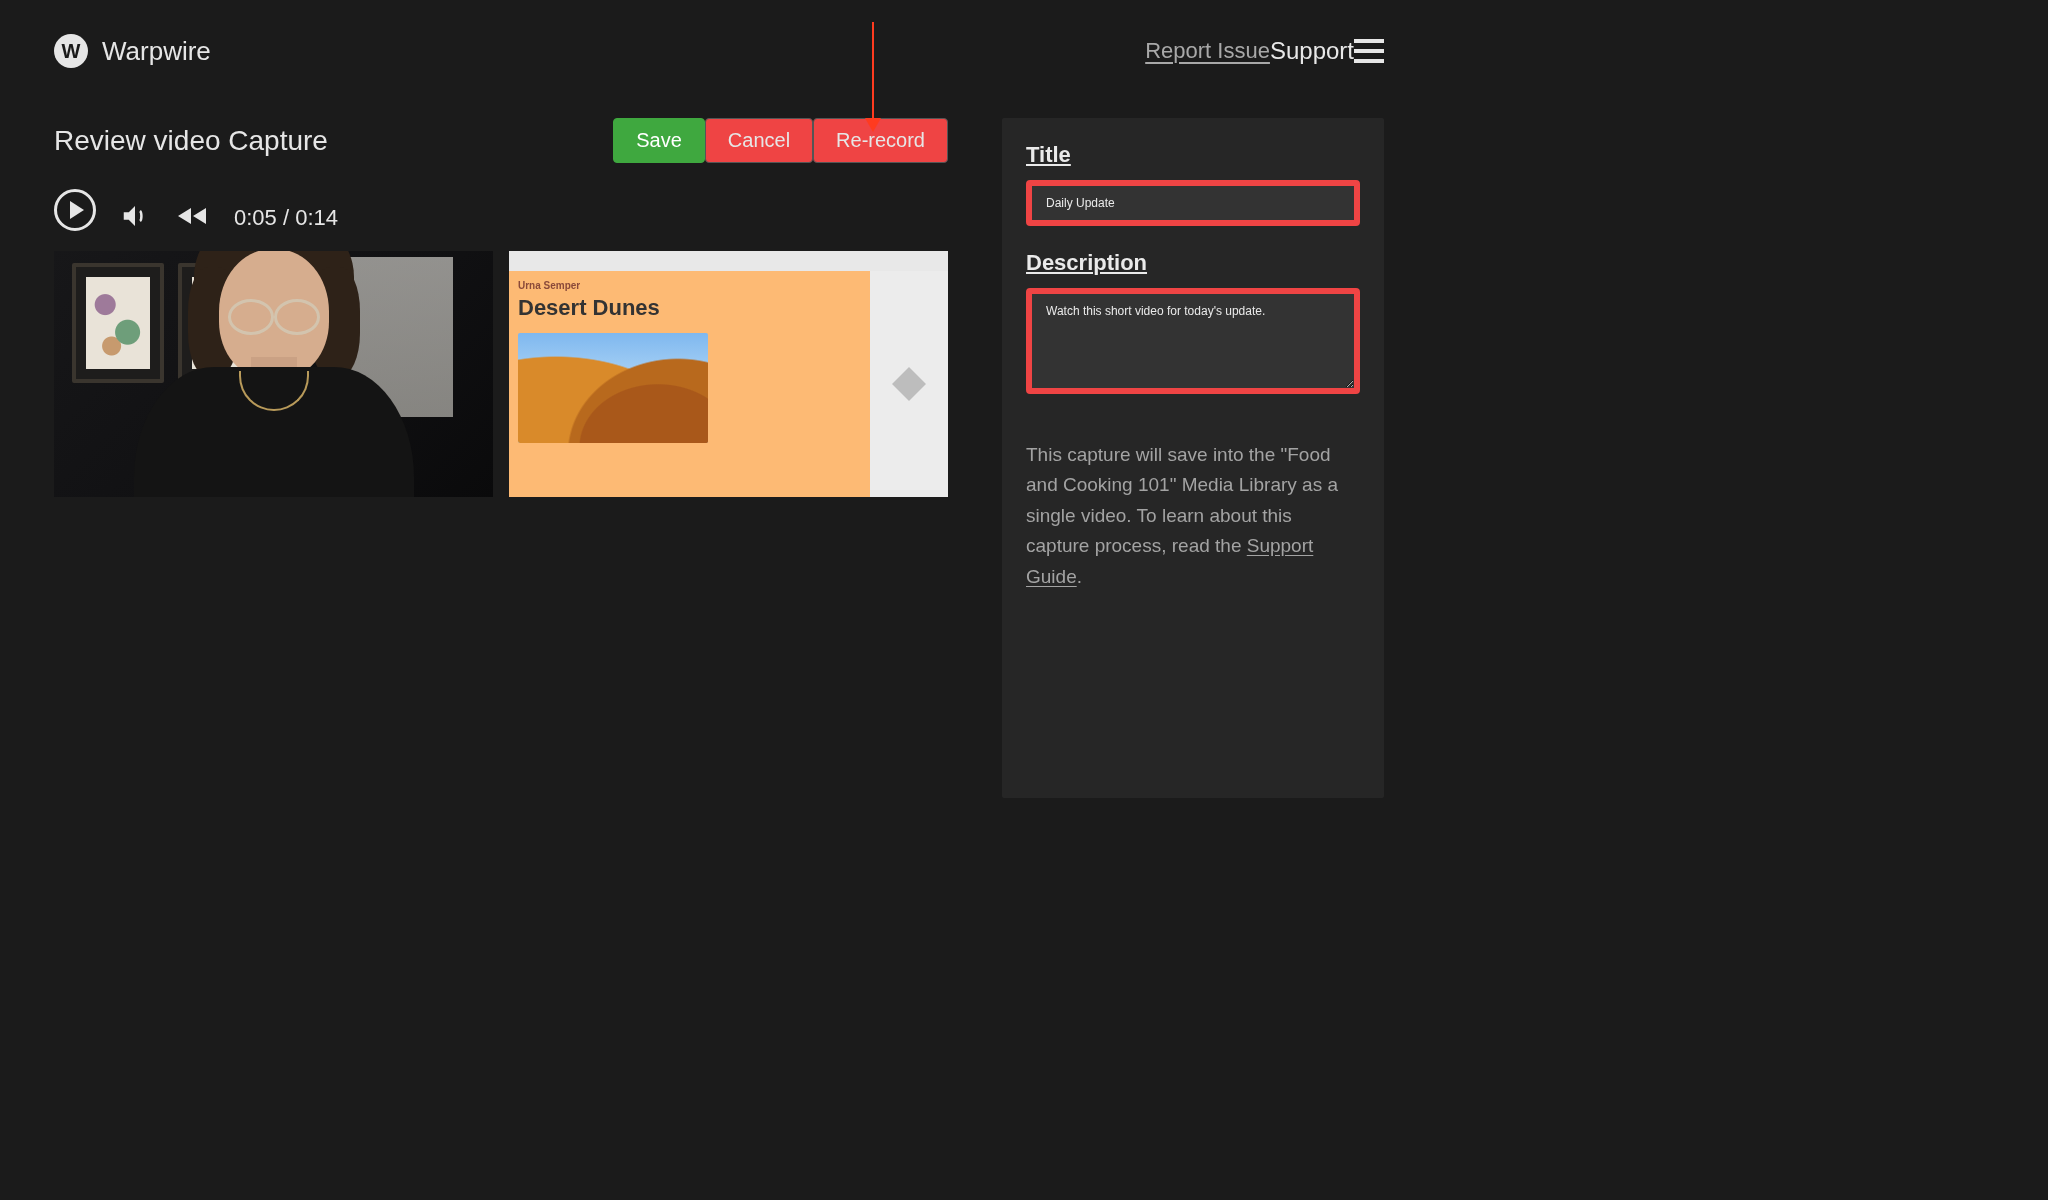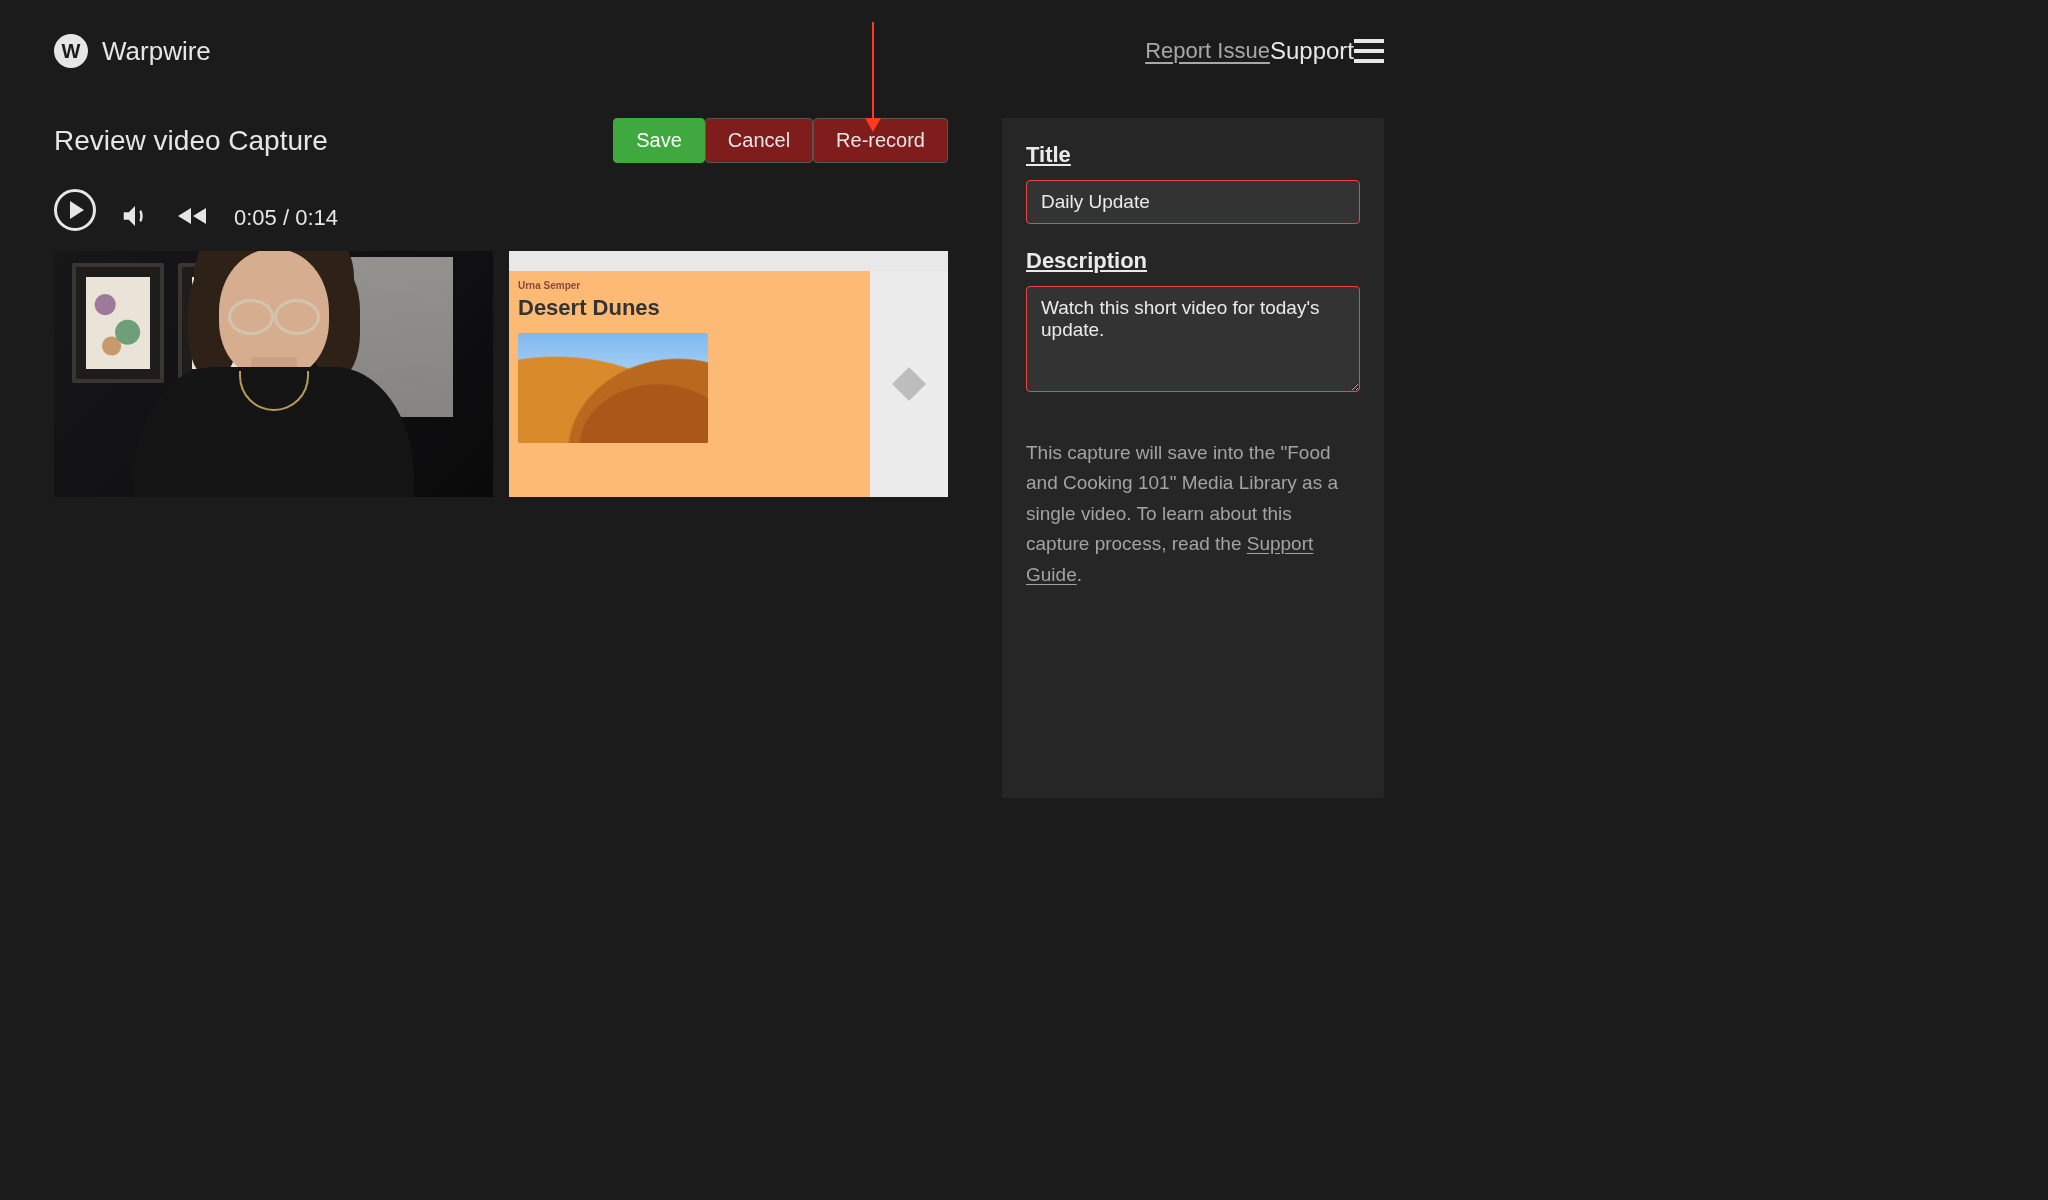--- a/index.html
+++ b/index.html
@@ -58,21 +58,21 @@
     display: flex; justify-content: space-between; align-items: center;
     margin-bottom: 26px;
   }
   .page-title { font-size: 28px; font-weight: 400; color: #e6e6e6; }
   .btn-row { display: flex; }
   .btn {
     font-size: 20px;
     padding: 10px 22px;
     border-radius: 4px;
     border: 1px solid #555;
-    background: #7f1d1d;
+    background: #ef4444;
     color: #e6e6e6;
     cursor: pointer;
   }
   .btn-primary { background: #3fa83f; border-color: #3fa83f; color: #fff; }
 
   .player-bar {
     display: flex; align-items: flex-end; gap: 24px;
     margin-bottom: 20px;
   }
   .play-circle {
@@ -200,24 +200,24 @@
     width: 382px;
     background: #262626;
     border-radius: 2px;
     padding: 24px;
     height: 680px;
   }
   .field-label { font-size: 22px; font-weight: 700; color: #eaeaea; margin-bottom: 12px; text-decoration: underline; }
   .text-input {
     width: 100%;
     background: #333;
-    border: 1px solid #ef4444;
+    border: 6px solid #ef4444;
     border-radius: 4px;
     color: #eaeaea;
-    font-size: 19px;
+    font-size: 12px;
     padding: 10px 14px;
     margin-bottom: 24px;
   }
   textarea.text-input { height: 106px; resize: both; font-family: inherit; }
   .hint {
     font-size: 19px; color: #a3a3a3; line-height: 1.6;
     margin-top: 18px;
   }
   .hint a { color: #a3a3a3; text-decoration: underline; text-underline-offset: 3px; cursor:pointer;}
 

